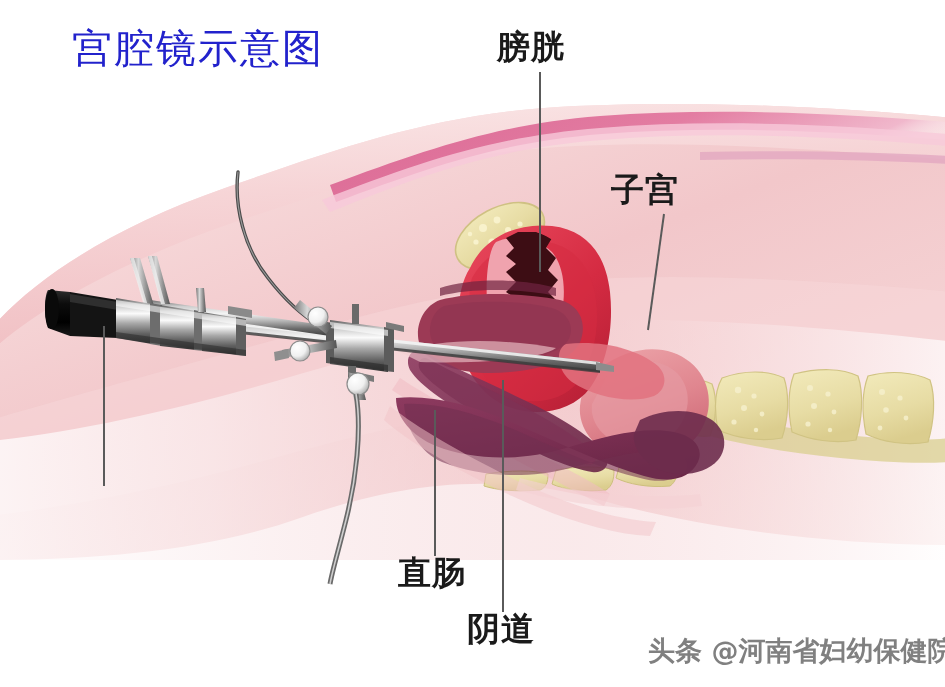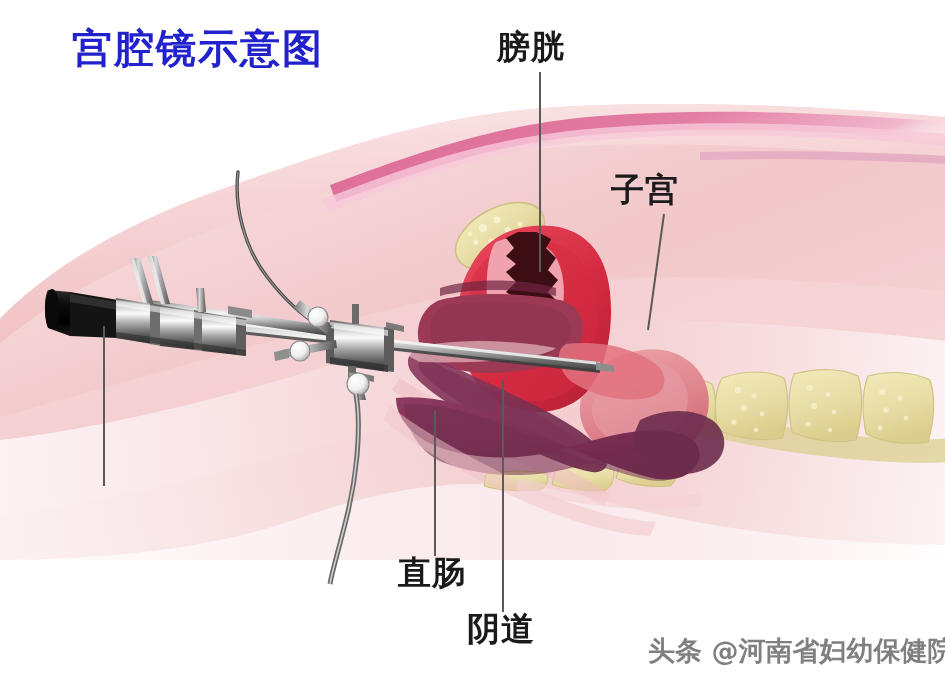--- a/index.html
+++ b/index.html
@@ -32,21 +32,21 @@
     letter-spacing: 1px;
     white-space: nowrap;
     font-family: "DejaVu Sans", "Liberation Sans", sans-serif;
   }
   #title {
     position: absolute;
     left: 72px;
     top: 21px;
     color: #2222cc;
     font-size: 40px;
-    font-weight: 700;
+    font-weight: 400;
     letter-spacing: 2px;
     white-space: nowrap;
     font-family: "DejaVu Sans", "Liberation Sans", sans-serif;
   }
   #watermark {
     position: absolute;
     left: 648px;
     top: 633px;
     color: #6f6f6f;
     font-size: 27px;

